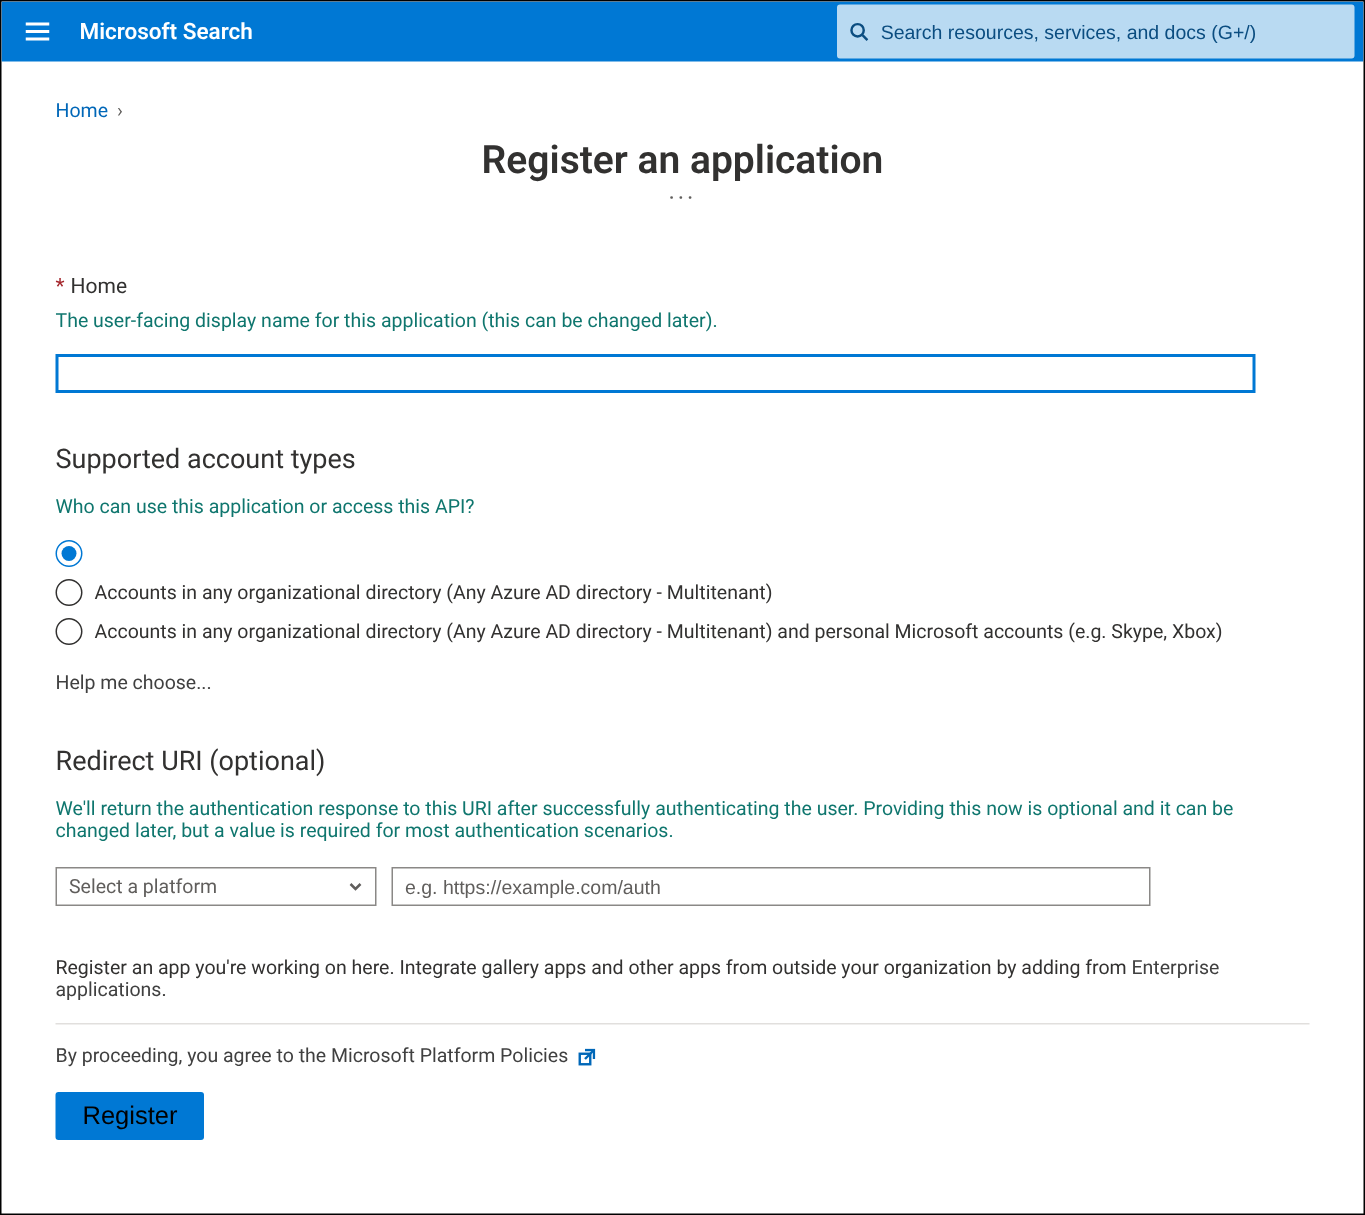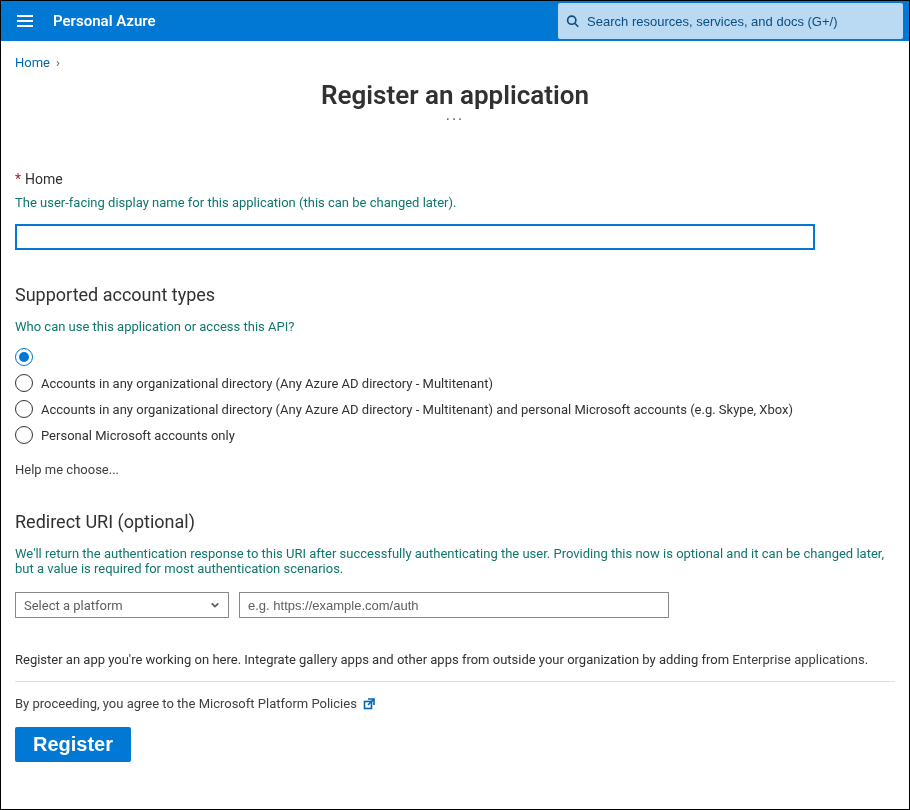--- a/index.html
+++ b/index.html
@@ -53,21 +53,21 @@
     border:none;
     background:transparent;
     outline:none;
     font-size:13px;
     color:#0b4d80;
     margin-left:8px;
     width:100%;
   }
   .searchbox input::placeholder { color:#0b4d80; }
 
-  .content { padding: 14px 14px; }
+  .content { padding: 14px 36px; margin-top: 12px; }
 
   .breadcrumb { display:flex; align-items:center; gap:6px; font-size:13px; margin-bottom:10px;}
   .breadcrumb a { color:#0067b8; text-decoration:none; cursor:pointer;}
   .breadcrumb .chev { color:#605e5c; }
 
   .page-title-row { display:flex; align-items:center; margin-bottom:42px;flex-direction:column;}
   h1.page-title { font-size:26px; font-weight:600; }
   .ellipsis { color:#605e5c; cursor:pointer; font-size:16px; letter-spacing:2px;}
 
   .section { margin-bottom: 34px; }
@@ -101,55 +101,55 @@
     width:214px; height:26px;
     border:1px solid #8a8886;
     padding:0 8px;
     font-size:13px;
     color:#605e5c;
     cursor:pointer;
     background:#fff;
   }
   .select svg { width:10px; height:10px; stroke:#605e5c; fill:none; stroke-width:2;}
   .uri-input {
-    width:430px; height:26px;
+    width:506px; height:26px;
     border:1px solid #8a8886;
     padding:0 8px;
     font-size:13px;
     outline:none;
   }
   .uri-input::placeholder { color:#605e5c;}
   .note-row { font-size:13px; margin-top:28px; margin-bottom:10px;}
   hr.divider { border:none; border-top:1px solid #e1dfdd; margin:14px 0 14px 0;}
   .agree-row { display:flex; align-items:center; gap:6px; margin-bottom:16px;}
   .ext-icon { display:inline-flex; }
   .ext-icon svg { width:12px; height:12px; stroke:#0067b8; fill:none; stroke-width:1.6;}
   .primary-btn {
     background:#0078d4;
-    color:#ffffff;
+    color:#000000;
     border:none;
-    font-size:20px;
-    font-weight:700;
+    font-size:17px;
+    font-weight:400;
     padding:6px 18px;
     cursor:pointer;
     border-radius:2px;
   }
 </style>
 </head>
 <body>
 
 <div class="topbar">
   <div class="hamburger">
     <svg viewBox="0 0 16 16" width="16" height="16">
         <rect y="2" width="16" height="2"></rect>
         <rect y="7" width="16" height="2"></rect>
         <rect y="12" width="16" height="2"></rect>
       </svg>
   </div>
-  <div class="brand">Personal Azure</div>
+  <div class="brand">Microsoft Search</div>
   <div class="topbar-spacer"></div>
   <div class="searchbox">
     <svg viewBox="0 0 16 16">
         <circle cx="7" cy="7" r="5"></circle>
         <line x1="11" y1="11" x2="15" y2="15"></line>
       </svg>
     <input type="text" placeholder="Search resources, services, and docs (G+/)" style="">
   </div>
 </div>
 
@@ -185,24 +185,20 @@
           </span>
         </label>
         <label class="radio-row">
           <span class="radio-circle"></span>
           <span class="radio-label">Accounts in any organizational directory (Any Azure AD directory - Multitenant)</span>
         </label>
         <label class="radio-row">
           <span class="radio-circle"></span>
           <span class="radio-label">Accounts in any organizational directory (Any Azure AD directory - Multitenant) and personal Microsoft accounts (e.g. Skype, Xbox)</span>
         </label>
-        <label class="radio-row">
-          <span class="radio-circle"></span>
-          <span class="radio-label">Personal Microsoft accounts only</span>
-        </label>
       </div>
     <a class="link">Help me choose...</a>
   </div>
 
   
   <div class="section">
     <h2 class="section-title">Redirect URI (optional)</h2>
     <div class="field-desc" style="margin-bottom:16px;">We'll return the authentication response to this URI after successfully authenticating the user. Providing this now is optional and it can be changed later, but a value is required for most authentication scenarios.</div>
     <div class="redirect-row">
       <div class="select">

